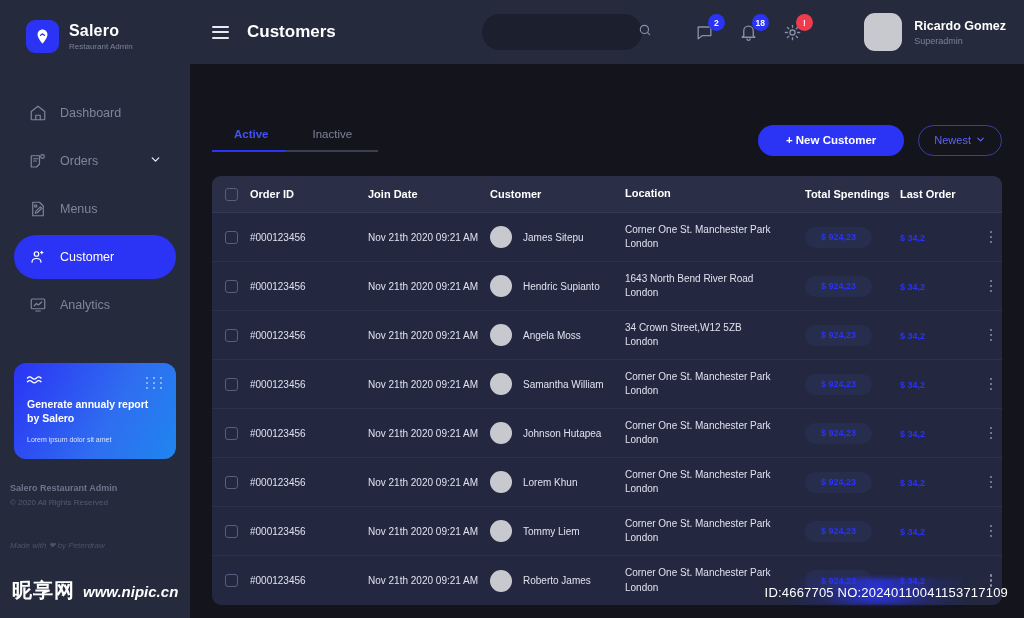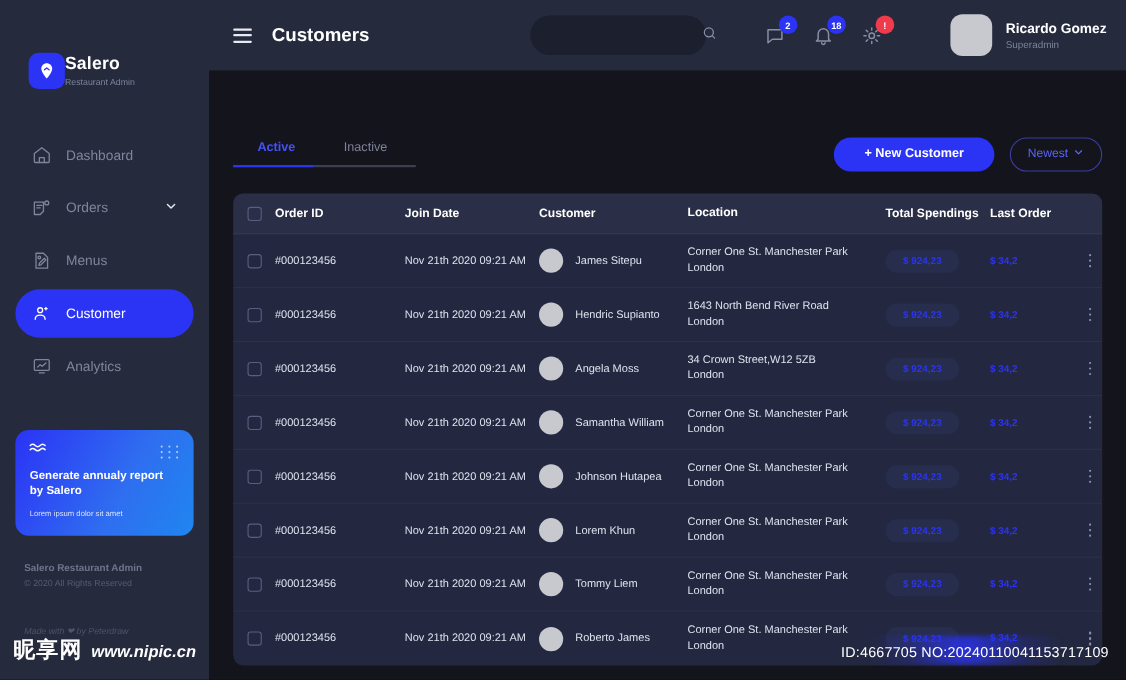--- a/index.html
+++ b/index.html
@@ -12,21 +12,21 @@
   .app { position: relative; width: 1024px; height: 618px; display: flex; }
 
   
   .sidebar {
     width: 190px; height: 618px;
     background: #252a3d;
     display: flex; flex-direction: column;
     padding-top: 14px;
     flex-shrink: 0;
   }
-  .brand { display: flex; align-items: center; padding: 6px 0 0 26px; margin-top: 28px; }
+  .brand { display: flex; align-items: center; gap: 10px; padding: 6px 0 0 26px; }
   .brand-logo {
     width: 33px; height: 33px; border-radius: 9px;
     background: #2b33f5;
     display: flex; align-items: center; justify-content: center;
   }
   .brand-text { display: flex; flex-direction: column; }
   .brand-name { color: #fff; font-size: 16px; font-weight: bold; letter-spacing: .2px; }
   .brand-sub { color: #7d8299; font-size: 8px; margin-top: 2px; }
 
   .nav { margin-top: 38px; display: flex; flex-direction: column; gap: 4px; padding: 0 14px; }
@@ -45,21 +45,21 @@
     background: linear-gradient(118deg, #2b33f5 0%, #2f6ef0 60%, #1f86ef 100%);
     padding: 12px 13px; position: relative; overflow: hidden;
   }
   .promo-wave { position:absolute; top:10px; left:12px; }
   .promo-dots { position: absolute; top: 14px; right: 12px; display: grid;
     grid-template-columns: repeat(3, 4px); gap: 3px; }
   .promo-dots i { width: 2px; height: 2px; background: rgba(255,255,255,.6); border-radius: 50%; display:block; }
   .promo-title { margin-top: 22px; color: #fff; font-size: 10.5px; font-weight: bold; line-height: 1.38; }
   .promo-sub { margin-top: 10px; color: rgba(255,255,255,.82); font-size: 7px; }
 
-  .side-footer { margin-top: 24px; padding: 0 22px; }
+  .side-footer { margin-top: 24px; padding: 0 10px; }
   .sf-1 { color: #6f748c; font-size: 9px; font-weight: bold; }
   .sf-2 { color: #565b73; font-size: 8px; margin-top: 5px; }
   .sf-3 { color: #4e5369; font-size: 8px; margin-top: 34px; font-style: italic; }
 
   
   .main { flex: 1; height: 618px; display: flex; flex-direction: column; background: #14141c; }
 
   .topbar {
     height: 64px; background: #252a3d; display: flex; align-items: center;
     padding: 0 18px 0 22px; gap: 18px; flex-shrink: 0;

